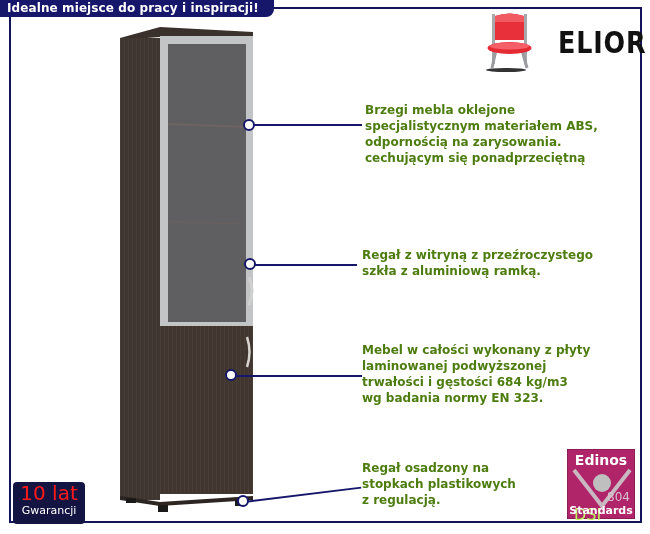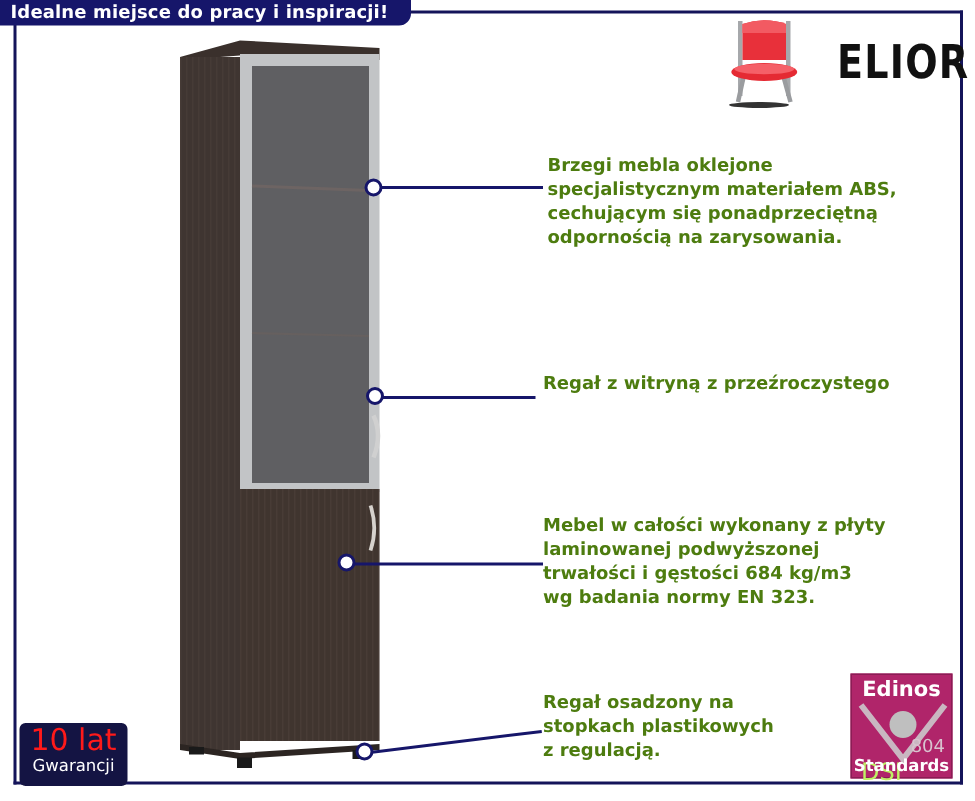--- a/index.html
+++ b/index.html
@@ -85,25 +85,26 @@
 
 <div class="line" style="left:232px; top:375px; width:130px;"></div>
 <div class="dot" style="left:225px; top:369px;"></div>
 
 <div class="line" style="left:244px; top:501px; width:118px; transform: rotate(-7deg);"></div>
 <div class="dot" style="left:237px; top:495px;"></div>
 
 <div class="callout" style="left:365px; top:102px;">
   <div>Brzegi mebla oklejone</div>
   <div>specjalistycznym materiałem ABS,</div>
+  <div>odpornością na zarysowania.</div>
   <div>cechującym się ponadprzeciętną</div>
-  <div>odpornością na zarysowania.</div>
 </div>
 <div class="callout" style="left:362px; top:247px;">
   <div>Regał z witryną z przeźroczystego</div>
+  <div>szkła z aluminiową ramką.</div>
 </div>
 <div class="callout" style="left:362px; top:342px;">
   <div>Mebel w całości wykonany z płyty</div>
   <div>laminowanej podwyższonej</div>
   <div>trwałości i gęstości 684 kg/m3</div>
   <div>wg badania normy EN 323.</div>
 </div>
 <div class="callout" style="left:362px; top:460px;">
   <div>Regał osadzony na</div>
   <div>stopkach plastikowych</div>

